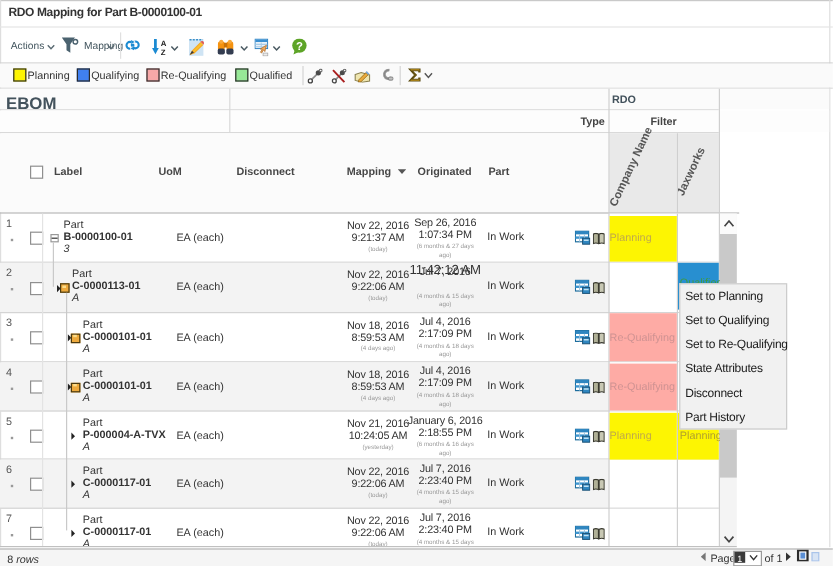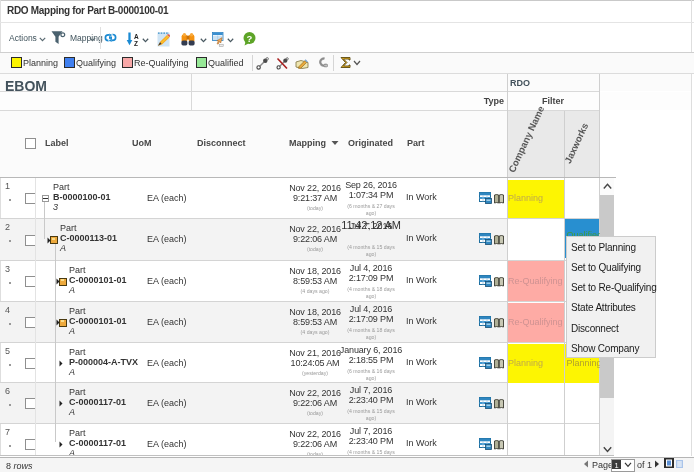--- a/index.html
+++ b/index.html
@@ -410,21 +410,21 @@
     <path d="M0.8 1.2 L4.5 5.5 L8.2 1.2" stroke="#444" stroke-width="1.4" fill="none"></path>
   </svg>
 <div class="a" style="left:0;top:455.5px;width:694px;height:2px;background:#fff"></div>
 <div class="hl" style="left:0;top:455px;width:614px;background:#c0c0c0"></div>
 <div class="a" style="left:565.5px;top:236px;width:90px;height:122px;background:#f1f1f1;border:1px solid #cccccc;box-sizing:border-box"></div>
 <div class="t" style="left:571px;top:241.8px;font-size:10px;letter-spacing:-0.2px;color:#1a1a1a">Set to Planning</div>
 <div class="t" style="left:571px;top:262.0px;font-size:10px;letter-spacing:-0.2px;color:#1a1a1a">Set to Qualifying</div>
 <div class="t" style="left:571px;top:282.2px;font-size:10px;letter-spacing:-0.2px;color:#1a1a1a">Set to Re-Qualifying</div>
 <div class="t" style="left:571px;top:302.4px;font-size:10px;letter-spacing:-0.2px;color:#1a1a1a">State Attributes</div>
 <div class="t" style="left:571px;top:322.6px;font-size:10px;letter-spacing:-0.2px;color:#1a1a1a">Disconnect</div>
-<div class="t" style="left:571px;top:342.8px;font-size:10px;letter-spacing:-0.2px;color:#1a1a1a">Show Company</div>
+<div class="t" style="left:571px;top:342.8px;font-size:10px;letter-spacing:-0.2px;color:#1a1a1a">Part History</div>
 <div class="a" style="left:0;top:457px;width:694px;height:15px;background:#f5f5f5;border-top:1px solid #b5b5b5;box-sizing:border-box"></div>
 <div class="t" style="left:6px;top:461px;font-size:9px;color:#333">8 <span style="font-style:italic">rows</span></div>
 <svg class="a" style="left:583px;top:460px" width="6" height="8">
     <path d="M5 0.5 L1 4 L5 7.5 Z" fill="#777"></path>
   </svg>
 <div class="t" style="left:592px;top:460px;font-size:9px;color:#333">Page</div>
 <div class="a" style="left:611px;top:458.5px;width:22px;height:11px;background:#fff;border:1px solid #9a9a9a"></div>
 <div class="a" style="left:612px;top:459.5px;width:9px;height:9px;background:#3a3a3a"></div>
 <div class="t" style="left:616.5px;top:460.5px;font-size:7.5px;color:#fff;transform:translateX(-50%)">1</div>
 <svg class="a" style="left:623.5px;top:461.5px" width="8" height="6">

